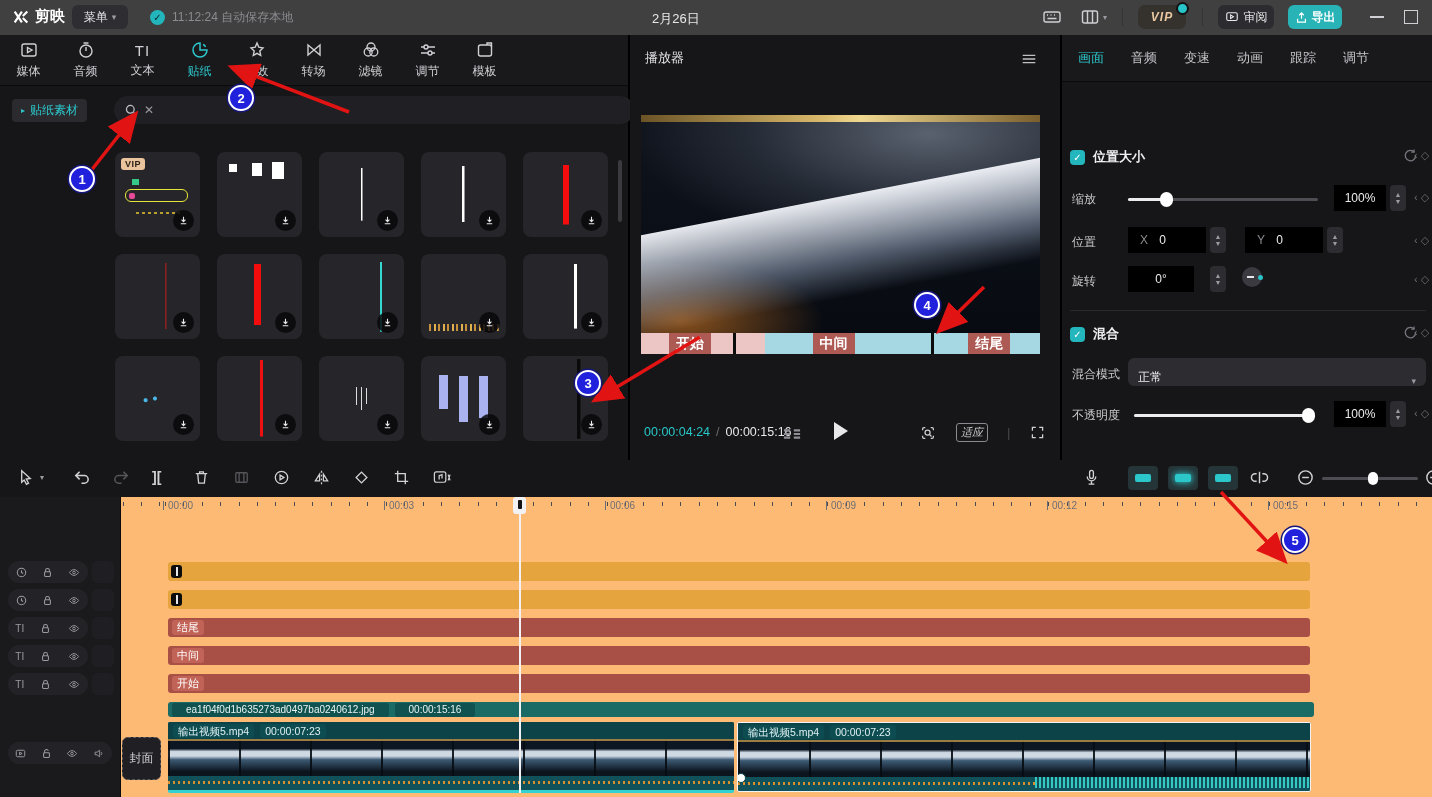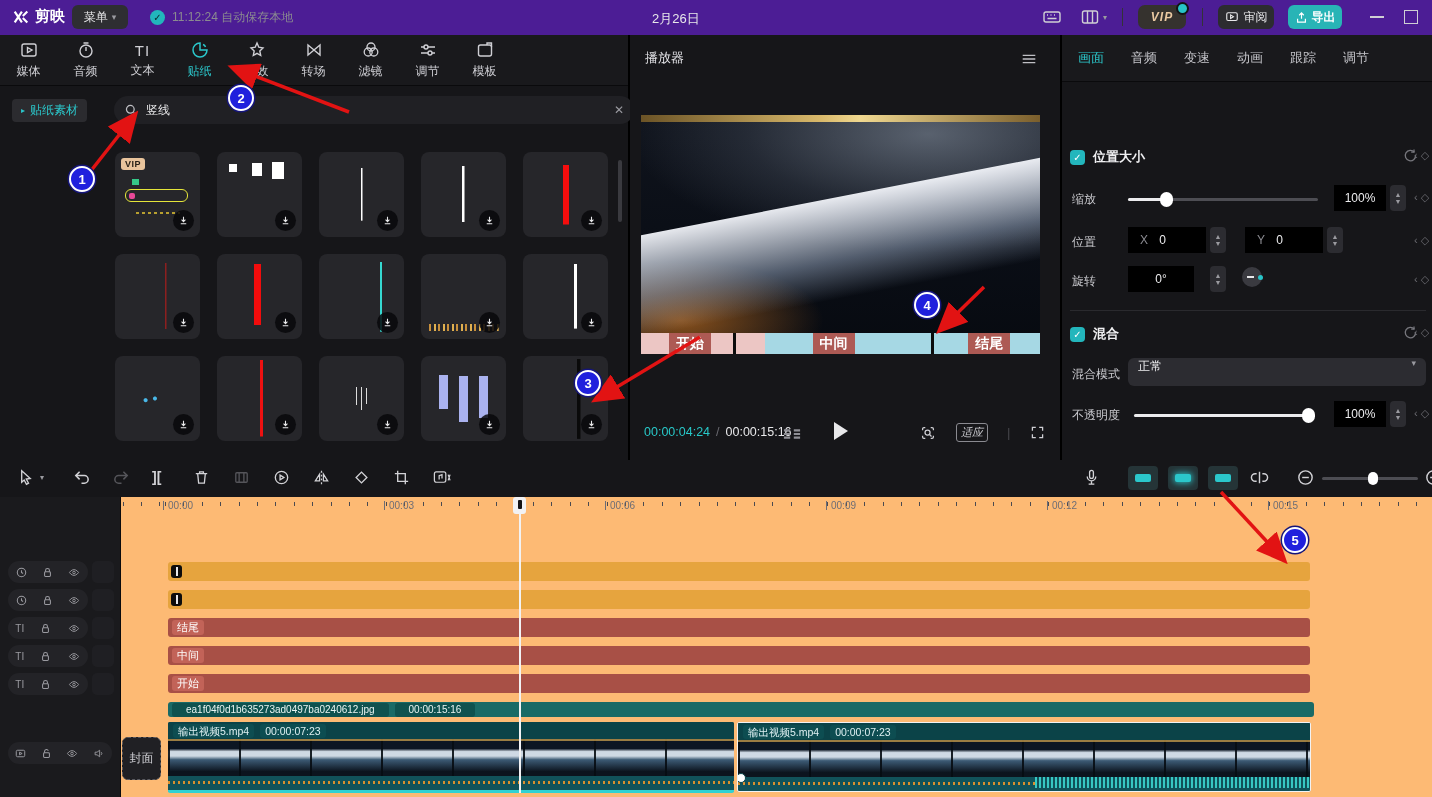--- a/index.html
+++ b/index.html
@@ -1,20 +1,20 @@
 <!DOCTYPE html>
 <html><head>
 <meta charset="utf-8">
 <style>
   html,body{margin:0;padding:0;background:#000;}
   #app{position:relative;width:1432px;height:797px;background:#101012;overflow:hidden;
        font-family:"Liberation Sans","DejaVu Sans",sans-serif;color:#d6d6da;font-size:12px;}
   svg{display:block;}
   
-  .topbar{position:absolute;left:0;top:0;width:1432px;height:35px;background:#4c1d95;border-bottom:1px solid #000;}
+  .topbar{position:absolute;left:0;top:0;width:1432px;height:35px;background:#404040;border-bottom:1px solid #000;}
   .logo{position:absolute;left:12px;top:7px;display:flex;gap:5px;align-items:center;color:#fff;font-weight:bold;font-size:15px;}
   .menu-btn{position:absolute;left:72px;top:5px;width:56px;height:24px;background:#2e2e32;border-radius:6px;
             display:flex;align-items:center;justify-content:center;gap:4px;color:#e8e8ea;}
   .autosave{position:absolute;left:150px;top:9px;display:flex;gap:7px;align-items:center;color:#8b8b90;}
   .chk{width:15px;height:15px;border-radius:50%;background:#22b6bc;color:#082a2c;font-size:10px;line-height:15px;text-align:center;font-weight:bold;}
   .date{position:absolute;left:652px;top:10px;color:#e8e8ea;font-size:13px;}
   .tb-ic{position:absolute;top:7px;color:#cfcfd4;}
   .vipbadge{position:absolute;left:1138px;top:5px;width:48px;height:24px;background:#35322e;border-radius:7px;
             color:#eac9a2;font-weight:bold;font-style:italic;letter-spacing:1px;display:flex;align-items:center;justify-content:center;}
   .vipdot{position:absolute;right:-3px;top:-3px;width:9px;height:9px;border-radius:50%;background:#27c4c8;border:2px solid #141416;}
@@ -126,21 +126,21 @@
   .valbox{position:absolute;height:26px;background:#000000;border-radius:0;color:#ececee;text-align:center;
           line-height:26px;font-size:12px;}
   .stepper{position:absolute;width:16px;height:26px;background:#2c2c31;border-radius:4px;color:#9a9aa0;
            font-size:7px;display:flex;flex-direction:column;align-items:center;justify-content:center;line-height:7px;}
   .xy-pre{color:#8a8a90;margin-right:8px;}
   .dial{position:absolute;width:20px;height:20px;border-radius:50%;background:#3a3a40;}
   .dial::after{content:'';position:absolute;right:-1px;top:8px;width:5px;height:5px;border-radius:50%;background:#28c4c8;}
   .dial::before{content:'';position:absolute;left:5px;top:9px;width:7px;height:2px;background:#e8e8ea;}
   .rdivider{position:absolute;left:8px;width:356px;height:1px;background:#2a2a2e;}
   .ddown{position:absolute;height:28px;background:#2c2c31;border-radius:6px;color:#ececee;display:flex;
-         align-items:flex-start;padding:0 10px;justify-content:space-between;}
+         align-items:flex-end;padding:0 10px;justify-content:space-between;}
   
   .tl-toolbar{position:absolute;left:0;top:460px;width:1432px;height:37px;background:#161619;border-bottom:1px solid #0a0a0c;}
   .tool{position:absolute;top:8px;color:#d2d2d6;}
   .tool.dim{color:#55555a;}
   .tdiv{position:absolute;top:9px;width:1px;height:18px;background:#333338;}
   .tealbtn{position:absolute;top:6px;width:30px;height:24px;background:#253437;border-radius:4px;
            display:flex;align-items:center;justify-content:center;}
   .tealbtn .bar{width:16px;height:8px;background:#2bc7cb;border-radius:2px;position:relative;}
   .tealbtn.glow .bar{box-shadow:0 0 6px 1px rgba(43,199,203,.9);}
   .zoomslider{position:absolute;left:1322px;top:17px;width:96px;height:3px;background:#4d4d53;border-radius:2px;}
@@ -317,21 +317,20 @@
     </div>
     <div class="cat-chip">
       <span style="font-size:8px;">▸</span>
       <span>贴纸素材</span>
     </div>
     <div class="search">
       <svg width="14" height="14" viewBox="0 0 20 20" stroke="#bfbfc4" fill="none" stroke-width="1.8">
           <circle cx="9" cy="9" r="5.5"></circle>
           <path d="M13.5 13.5L17 17"></path>
         </svg>
-      <input value="竖线" style="">
       <span class="clear">✕</span>
     </div>
     <div class="lscroll"></div>
     <div class="grid">
       <div class="sticker" data-kind="vip-loading-bar">
         <div class="art"></div>
         <span class="vipchip">VIP</span>
         <div class="dl">
             <svg width="11" height="11" viewBox="0 0 20 20" stroke="currentColor" fill="none" stroke-width="2">
               <path d="M10 3v9M6.5 8.5L10 12l3.5-3.5M5 16h10"></path>

